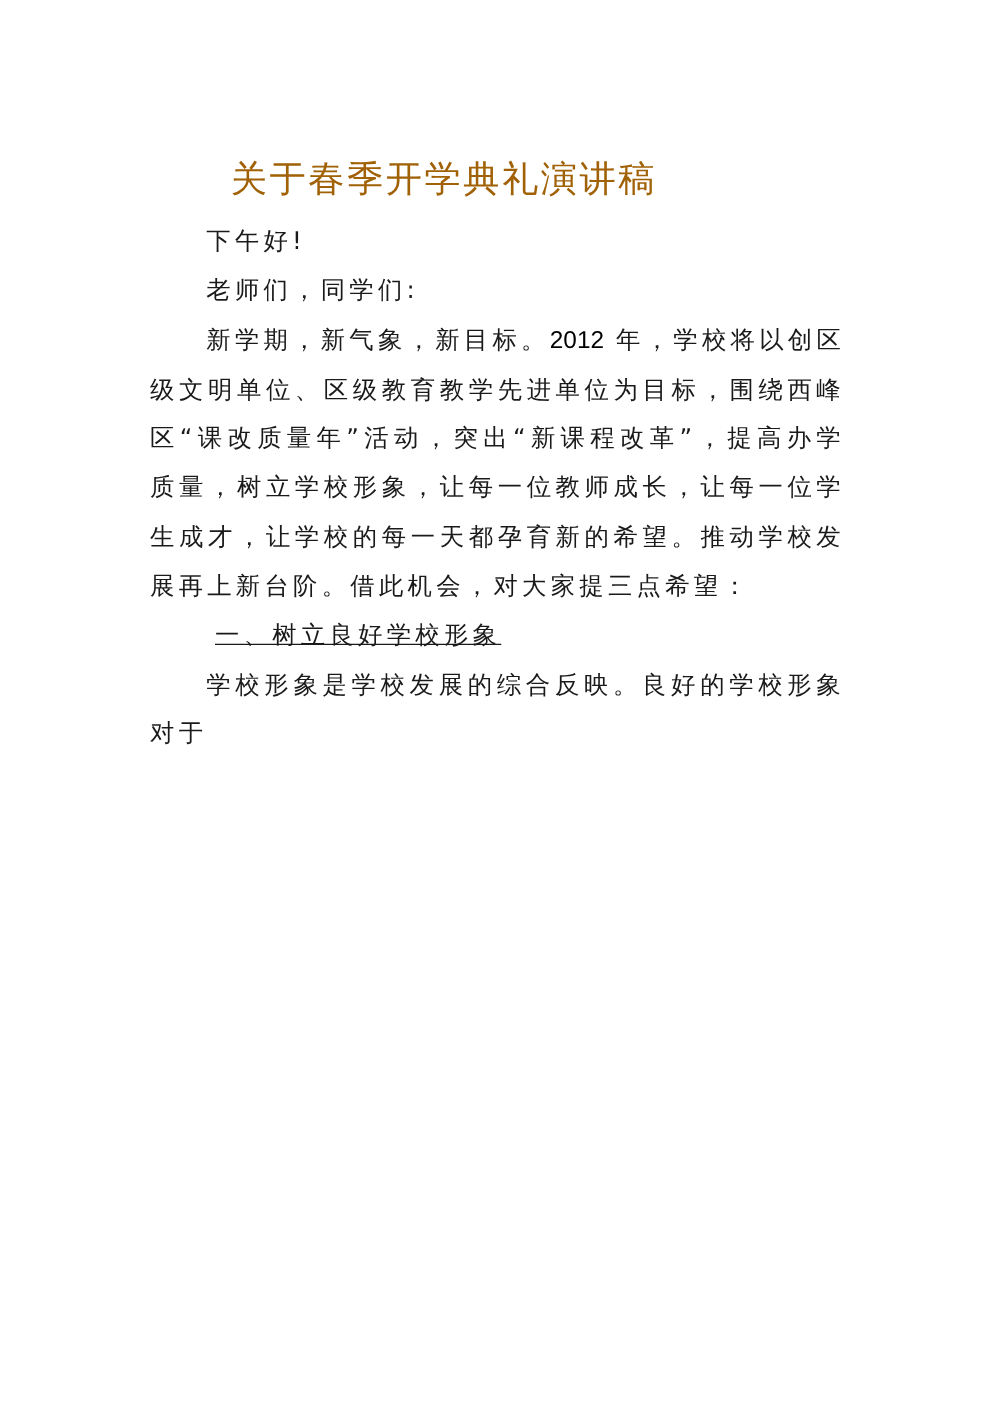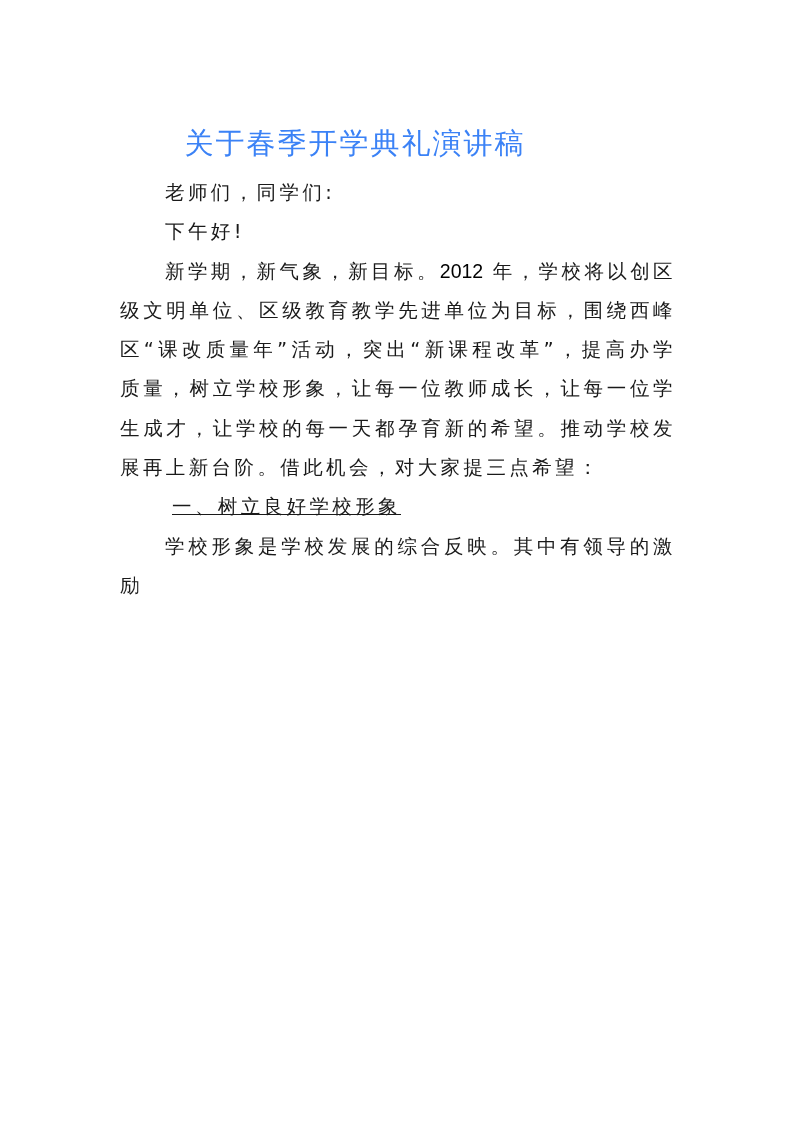--- a/index.html
+++ b/index.html
@@ -2,21 +2,21 @@
 <html><head>
 <meta charset="utf-8">
 <style>
   html, body { margin: 0; padding: 0; background: #ffffff; }
   body { width: 793px; height: 1122px; position: relative; overflow: hidden; }
   .page { position: absolute; left: 0; top: 0; width: 793px; height: 1122px; background: #fff; }
   .title {
     position: absolute; left: 0; width: 710px; top: 124px;
     text-align: center;
     font-family: "DejaVu Sans", sans-serif;
-    font-size: 29px; color: #3b82f6; letter-spacing: 2px;
+    font-size: 29px; color: #a16207; letter-spacing: 2px;
   }
   .body {
     position: absolute; left: 120px; top: 173px; width: 556px;
     font-family: "DejaVu Sans", sans-serif;
     font-size: 19.5px; color: #1a1a1a;
     line-height: 39.3px;
     letter-spacing: 3.4px;
     text-align: justify;
   }
   .body p { margin: 0; }
@@ -24,19 +24,19 @@
   .heading { padding-left: 52px; text-decoration: underline; }
   .latin { font-family: "Liberation Sans", sans-serif; letter-spacing: 0; color: #000; }
 </style>
 </head>
 <body>
 
 <div class="page">
   <div class="title">关于春季开学典礼演讲稿</div>
 
   <div class="body">
+    <p style="padding-left:45px;">下午好!</p>
     <p style="padding-left:45px;">老师们，同学们:</p>
-    <p style="padding-left:45px;">下午好!</p>
     <p class="indent"><span>新学期，新气象，新目标。</span><span class="latin">2012</span><span> 年，学校将以创区级文明单位、区级教育教学先进单位为目标，围绕西峰区“课改质量年”活动，突出“新课程改革”，提高办学质量，树立学校形象，让每一位教师成长，让每一位学生成才，让学校的每一天都孕育新的希望。推动学校发展再上新台阶。借此机会，对大家提三点希望：</span></p>
     <p class="heading">一、树立良好学校形象</p>
-    <p class="indent">学校形象是学校发展的综合反映。其中有领导的激励</p>
+    <p class="indent">学校形象是学校发展的综合反映。良好的学校形象对于</p>
   </div>
 </div>
 
 </body></html>

